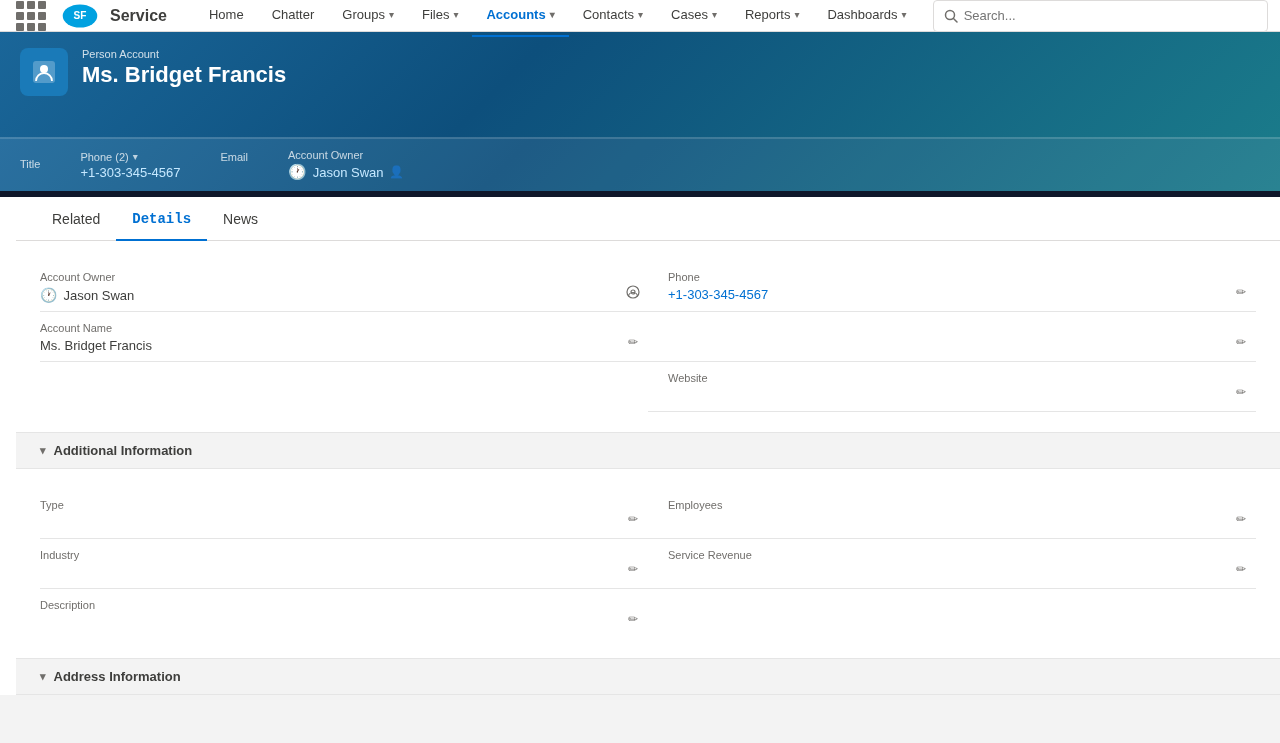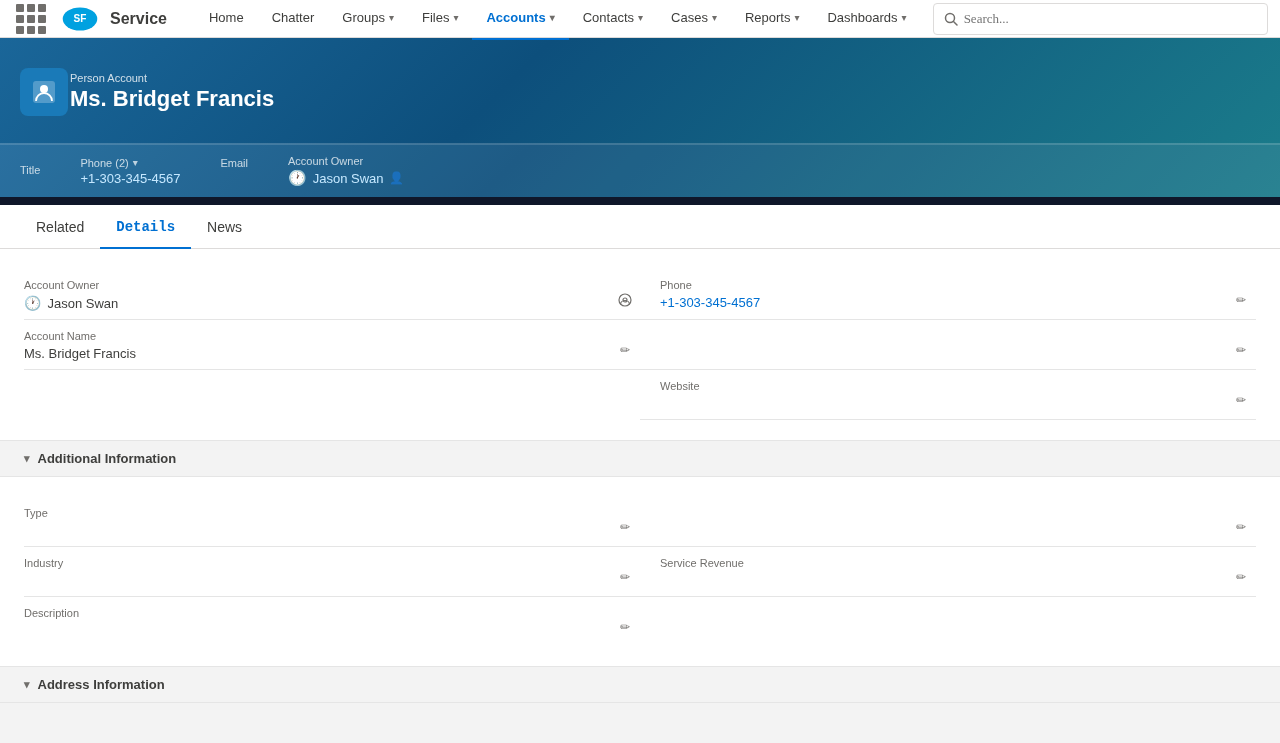--- a/index.html
+++ b/index.html
@@ -4,21 +4,21 @@
   <style>
     * { box-sizing: border-box; margin: 0; padding: 0; }
     body { font-family: 'Salesforce Sans', Arial, sans-serif; font-size: 13px; background: #f3f3f3; color: #3e3e3c; }
 
     
     .top-bar {
       background: #fff;
       border-bottom: 1px solid #dddbda;
       display: flex;
       align-items: center;
-      height: 38px;
+      height: 32px;
       padding: 0 12px;
       gap: 12px;
       position: relative;
       z-index: 10;
     }
     .sf-logo {
       width: 36px;
       height: 36px;
       flex-shrink: 0;
     }
@@ -52,21 +52,20 @@
       height: 32px;
       width: 420px;
       background: #fff;
     }
     .search-bar input {
       border: none;
       outline: none;
       font-size: 13px;
       flex: 1;
       color: #3e3e3c;
-      font-family: Liberation Serif, serif;
     }
     .search-icon-svg {
       color: #706e6b;
       margin-right: 6px;
     }
     .nav-item {
       display: flex;
       align-items: center;
       height: 42px;
       padding: 0 14px;
@@ -86,22 +85,22 @@
       font-size: 10px;
       color: #706e6b;
     }
 
     
     .hero-band {
       background: linear-gradient(135deg, #1a6699 0%, #0d4f7c 40%, #1a7a8a 100%);
       min-height: 105px;
       padding: 16px 20px 14px;
       display: flex;
-      align-items: center;
-      gap: 2px;
+      align-items: flex-start;
+      gap: 14px;
     }
     .hero-icon {
       width: 48px;
       height: 48px;
       background: #1a7ab8;
       border-radius: 8px;
       display: flex;
       align-items: center;
       justify-content: center;
       flex-shrink: 0;
@@ -142,21 +141,22 @@
       cursor: pointer;
       text-decoration: none;
     }
     .phone-row { display: flex; align-items: center; gap: 4px; }
     .owner-row { display: flex; align-items: center; gap: 6px; }
 
     
     .main-content {
       background: #fff;
       margin: 0;
-      border-top: 8px solid #0f172a;
+      border-top: 6px solid #0f172a;
+      padding-left: 16px;
     }
 
     
     .tab-bar {
       display: flex;
       border-bottom: 1px solid #dddbda;
       padding: 0 20px;
       background: #fff;
     }
     .tab-item {
@@ -381,20 +381,21 @@
   <div class="detail-section">
     <div class="fields-grid">
 
       <div class="field-cell">
         <div class="field-cell-label">Type</div>
         <div class="field-cell-value">&nbsp;</div>
         <div class="edit-btn">✏</div>
       </div>
 
       <div class="field-cell">
+        <div class="field-cell-label">Employees</div>
         <div class="field-cell-value">&nbsp;</div>
         <div class="edit-btn">✏</div>
       </div>
 
       <div class="field-cell">
         <div class="field-cell-label">Industry</div>
         <div class="field-cell-value">&nbsp;</div>
         <div class="edit-btn">✏</div>
       </div>
 

